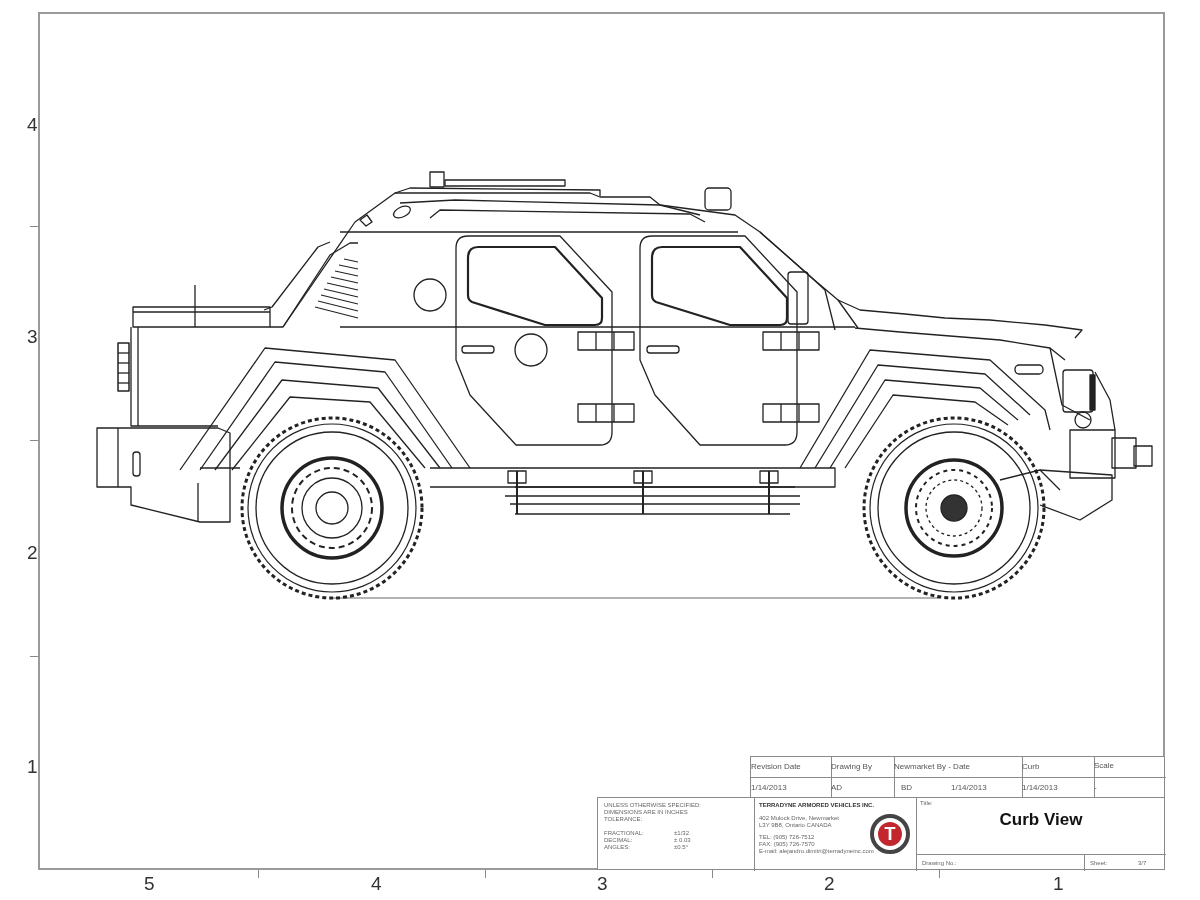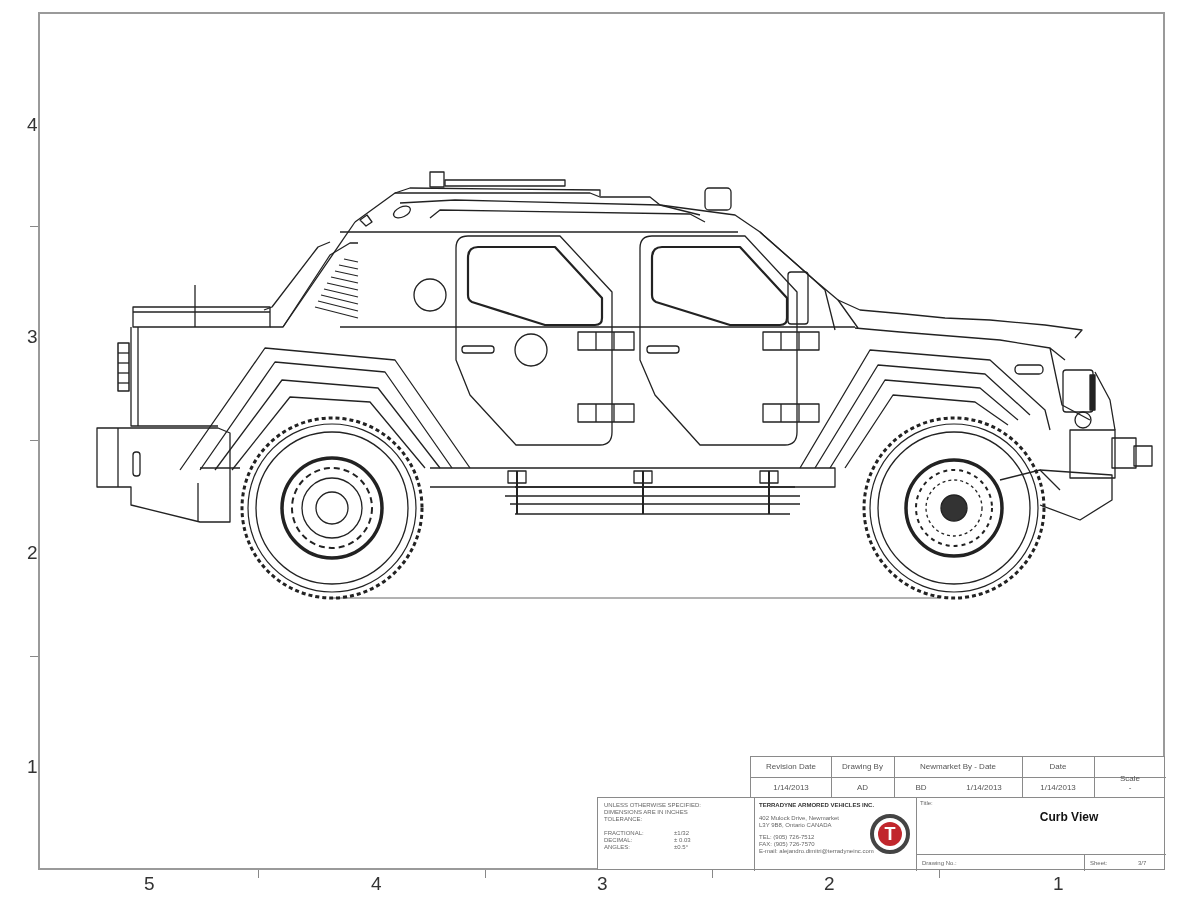--- a/index.html
+++ b/index.html
@@ -2,24 +2,24 @@
 <html><head>
 <meta charset="utf-8">
 <style>
   html, body { margin:0; padding:0; background:#ffffff; }
   body { width:1200px; height:900px; position:relative; overflow:hidden; font-family:"Liberation Sans", sans-serif; color:#222; }
   .frame { position:absolute; left:38px; top:12px; width:1127px; height:858px; border:2px solid #9a9a9a; box-sizing:border-box; }
   .zone-label { position:absolute; font-size:19px; color:#333; font-family:"Liberation Sans", sans-serif; }
   .tick { position:absolute; background:#888; }
   svg.drawing { position:absolute; left:0; top:0; }
   .tb { position:absolute; border:1px solid #8a8a8a; box-sizing:border-box; background:#fff; }
-  .tb-cell { position:absolute; font-size:8px; color:#555; text-align:center; box-sizing:border-box; }
+  .tb-cell { position:absolute; font-size:8px; color:#555; text-align:left; box-sizing:border-box; }
   .tb-line { position:absolute; background:#8a8a8a; }
   .small { font-size:6px; color:#666; line-height:7px; text-align:left; }
-  .title-text { position:absolute; font-size:12px; font-weight:bold; color:#111;margin-left:28px; }
+  .title-text { position:absolute; font-size:17px; font-weight:bold; color:#111; }
   .logo { position:absolute; width:40px; height:40px; border-radius:50%; border:4px solid #444; box-sizing:border-box; background:#fff; }
   .logo-inner { position:absolute; left:4px; top:4px; width:24px; height:24px; border-radius:50%; background:#c1272d; color:#fff; font-weight:bold; font-size:18px; text-align:center; line-height:24px; }
 </style>
 </head>
 <body>
 
 <div class="frame"></div>
 
 <div class="zone-label" style="left:27px; top:114px;">4</div>
 <div class="zone-label" style="left:27px; top:326px;">3</div>
@@ -190,22 +190,22 @@
 <div class="tb" style="left:750px; top:756px; width:415px; height:42px;">
   <div class="tb-line" style="left:0; top:20px; width:415px; height:1px;"></div>
   <div class="tb-line" style="left:80px; top:0; width:1px; height:42px;"></div>
   <div class="tb-line" style="left:143px; top:0; width:1px; height:42px;"></div>
   <div class="tb-line" style="left:271px; top:0; width:1px; height:42px;"></div>
   <div class="tb-line" style="left:343px; top:0; width:1px; height:42px;"></div>
 
   <div class="tb-cell" style="left:0; top:5px; width:80px;">Revision Date</div>
   <div class="tb-cell" style="left:80px; top:5px; width:63px;">Drawing By</div>
   <div class="tb-cell" style="left:143px; top:5px; width:128px;">Newmarket By  - Date</div>
-  <div class="tb-cell" style="left:271px; top:5px; width:72px;">Date</div>
-  <div class="tb-cell" style="left:343px; top:17px; width:72px;">Scale</div>
+  <div class="tb-cell" style="left:271px; top:5px; width:72px;">Curb</div>
+  <div class="tb-cell" style="left:343px; top:4px; width:72px;">Scale</div>
 
   <div class="tb-cell" style="left:0; top:26px; width:80px;">1/14/2013</div>
   <div class="tb-cell" style="left:80px; top:26px; width:63px;">AD</div>
   <div class="tb-cell" style="left:150px; top:26px; width:40px;">BD</div>
   <div class="tb-cell" style="left:200px; top:26px; width:66px;">1/14/2013</div>
   <div class="tb-cell" style="left:271px; top:26px; width:72px;">1/14/2013</div>
   <div class="tb-cell" style="left:343px; top:26px; width:72px;">-</div>
 </div>
 
 <div class="tb" style="left:597px; top:797px; width:568px; height:73px;">

